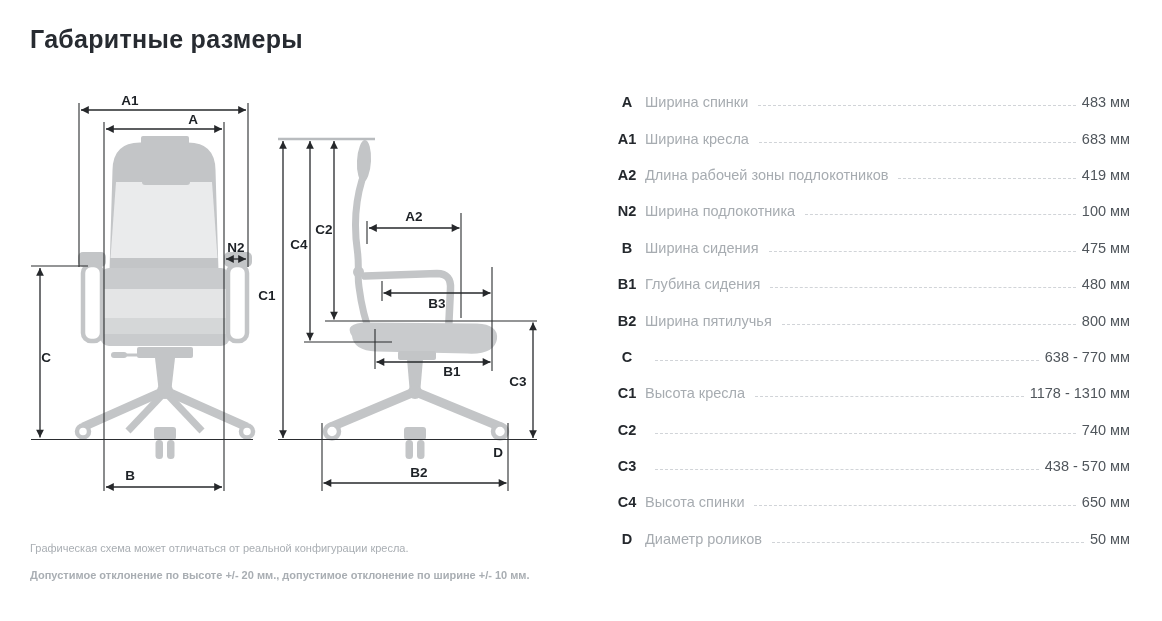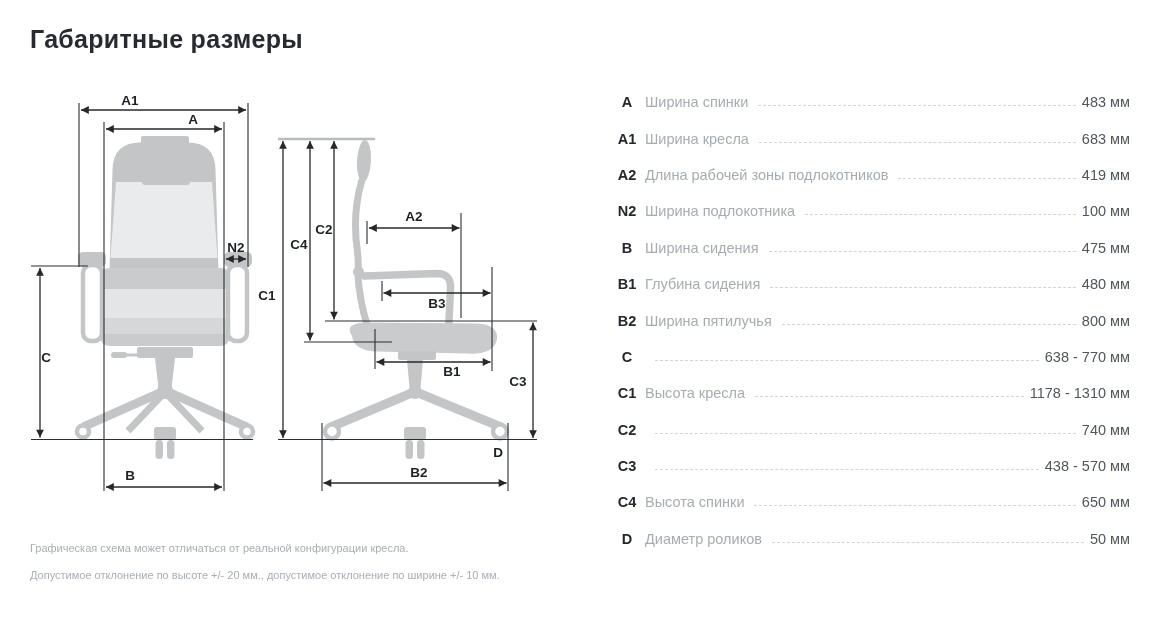--- a/index.html
+++ b/index.html
@@ -12,21 +12,21 @@
   .spec-table { position:absolute; left:609px; top:84px; width:521px; }
   .row { display:flex; align-items:center; height:36.4px; font-size:14.5px; }
   .code { width:36px; text-align:center; font-weight:700; color:#24282d; flex:0 0 auto; }
   .label { color:#a7acb1; white-space:nowrap; flex:0 0 auto; }
   .leader { flex:1 1 auto; height:12px; border-bottom:1.5px dashed #d1d4d8;
     margin:0 6px 0 10px; transform:translateY(-2px); min-width:12px; }
   .value { color:#50565c; white-space:nowrap; text-align:right; flex:0 0 auto; }
 
   .notes { position:absolute; left:30px; top:541px; width:512px; font-size:11px;
     line-height:1.45; color:#a9aeb3; }
-  .notes p + p { margin-top:11px; }
+  .notes p + p { margin-top:11px;font-weight:bold; }
 
   .dlabel { font-size:13.5px; font-weight:700; fill:#1d2126; text-anchor:middle; }
   .dim  { stroke:#26282b; stroke-width:1.3; fill:none; }
   .ext  { stroke:#2a2c2f; stroke-width:1.1; fill:none; }
   .chair { fill:#c3c5c7; }
 </style>
 </head>
 <body>
 
 <h1 class="page-title">Габаритные размеры</h1>

